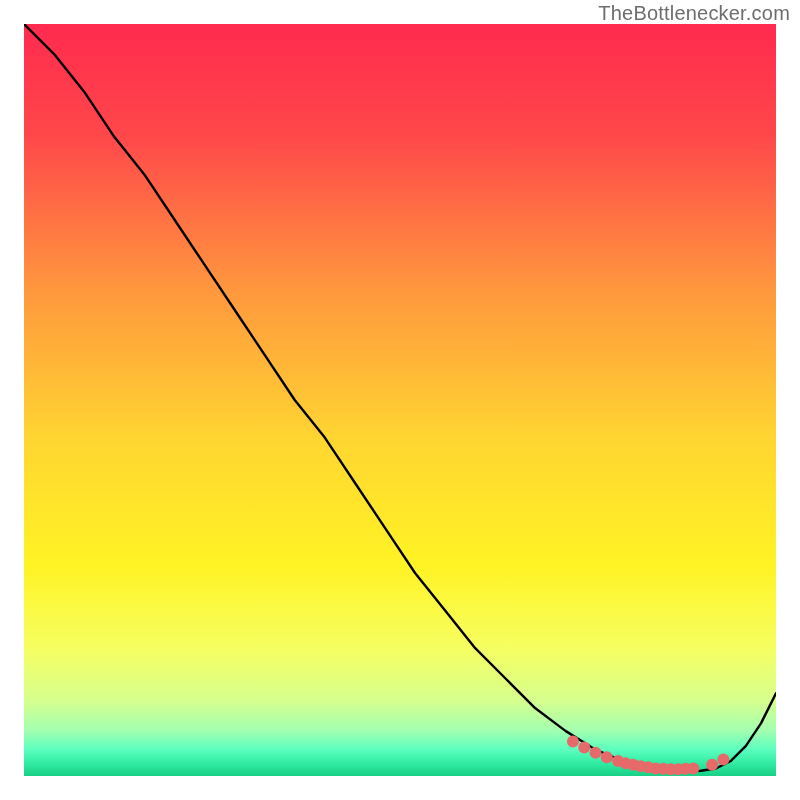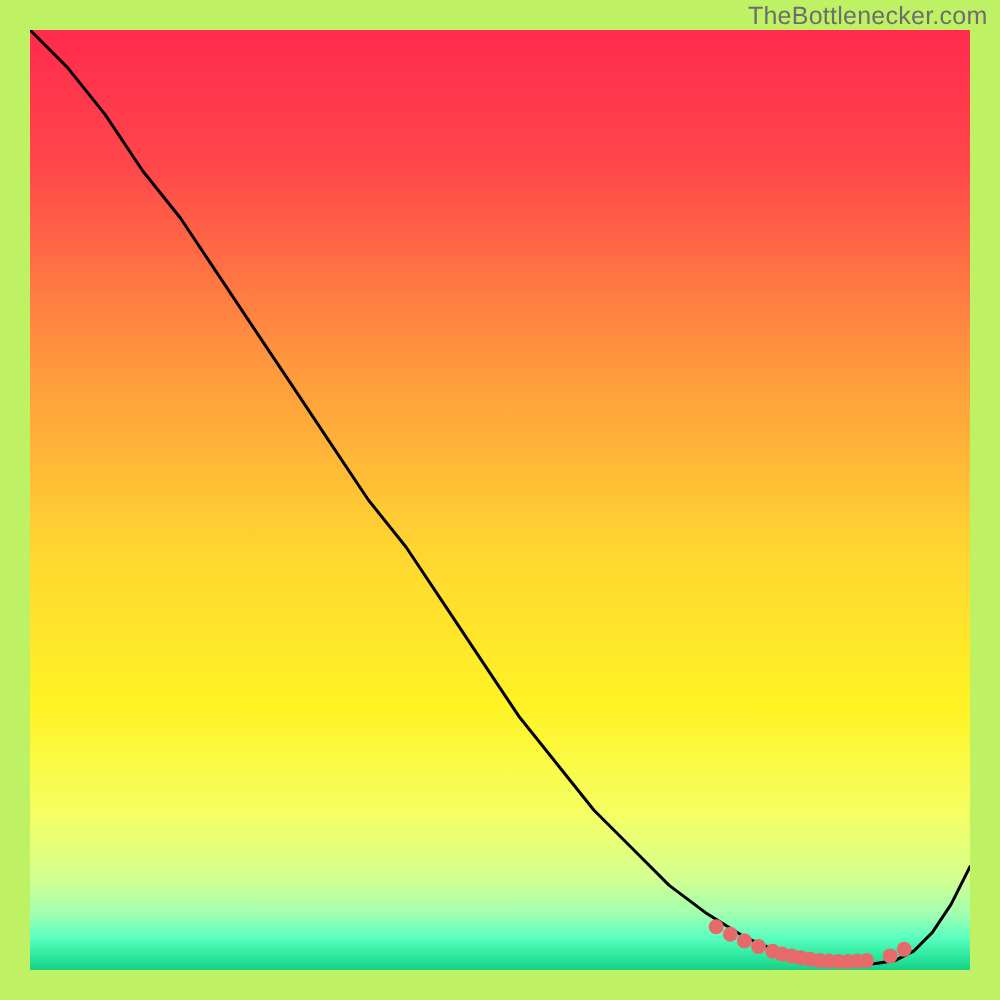--- a/index.html
+++ b/index.html
@@ -9,21 +9,21 @@
     height: 800px;
     background: #000;
     overflow: hidden;
   }
   .frame {
     position: absolute;
     left: 0;
     top: 0;
     width: 800px;
     height: 800px;
-    background: #bef264;
+    background: #ffffff;
   }
   .plot {
     position: absolute;
     left: 24px;
     top: 24px;
     width: 752px;
     height: 752px;
     overflow: hidden;
   }
   .watermark {

